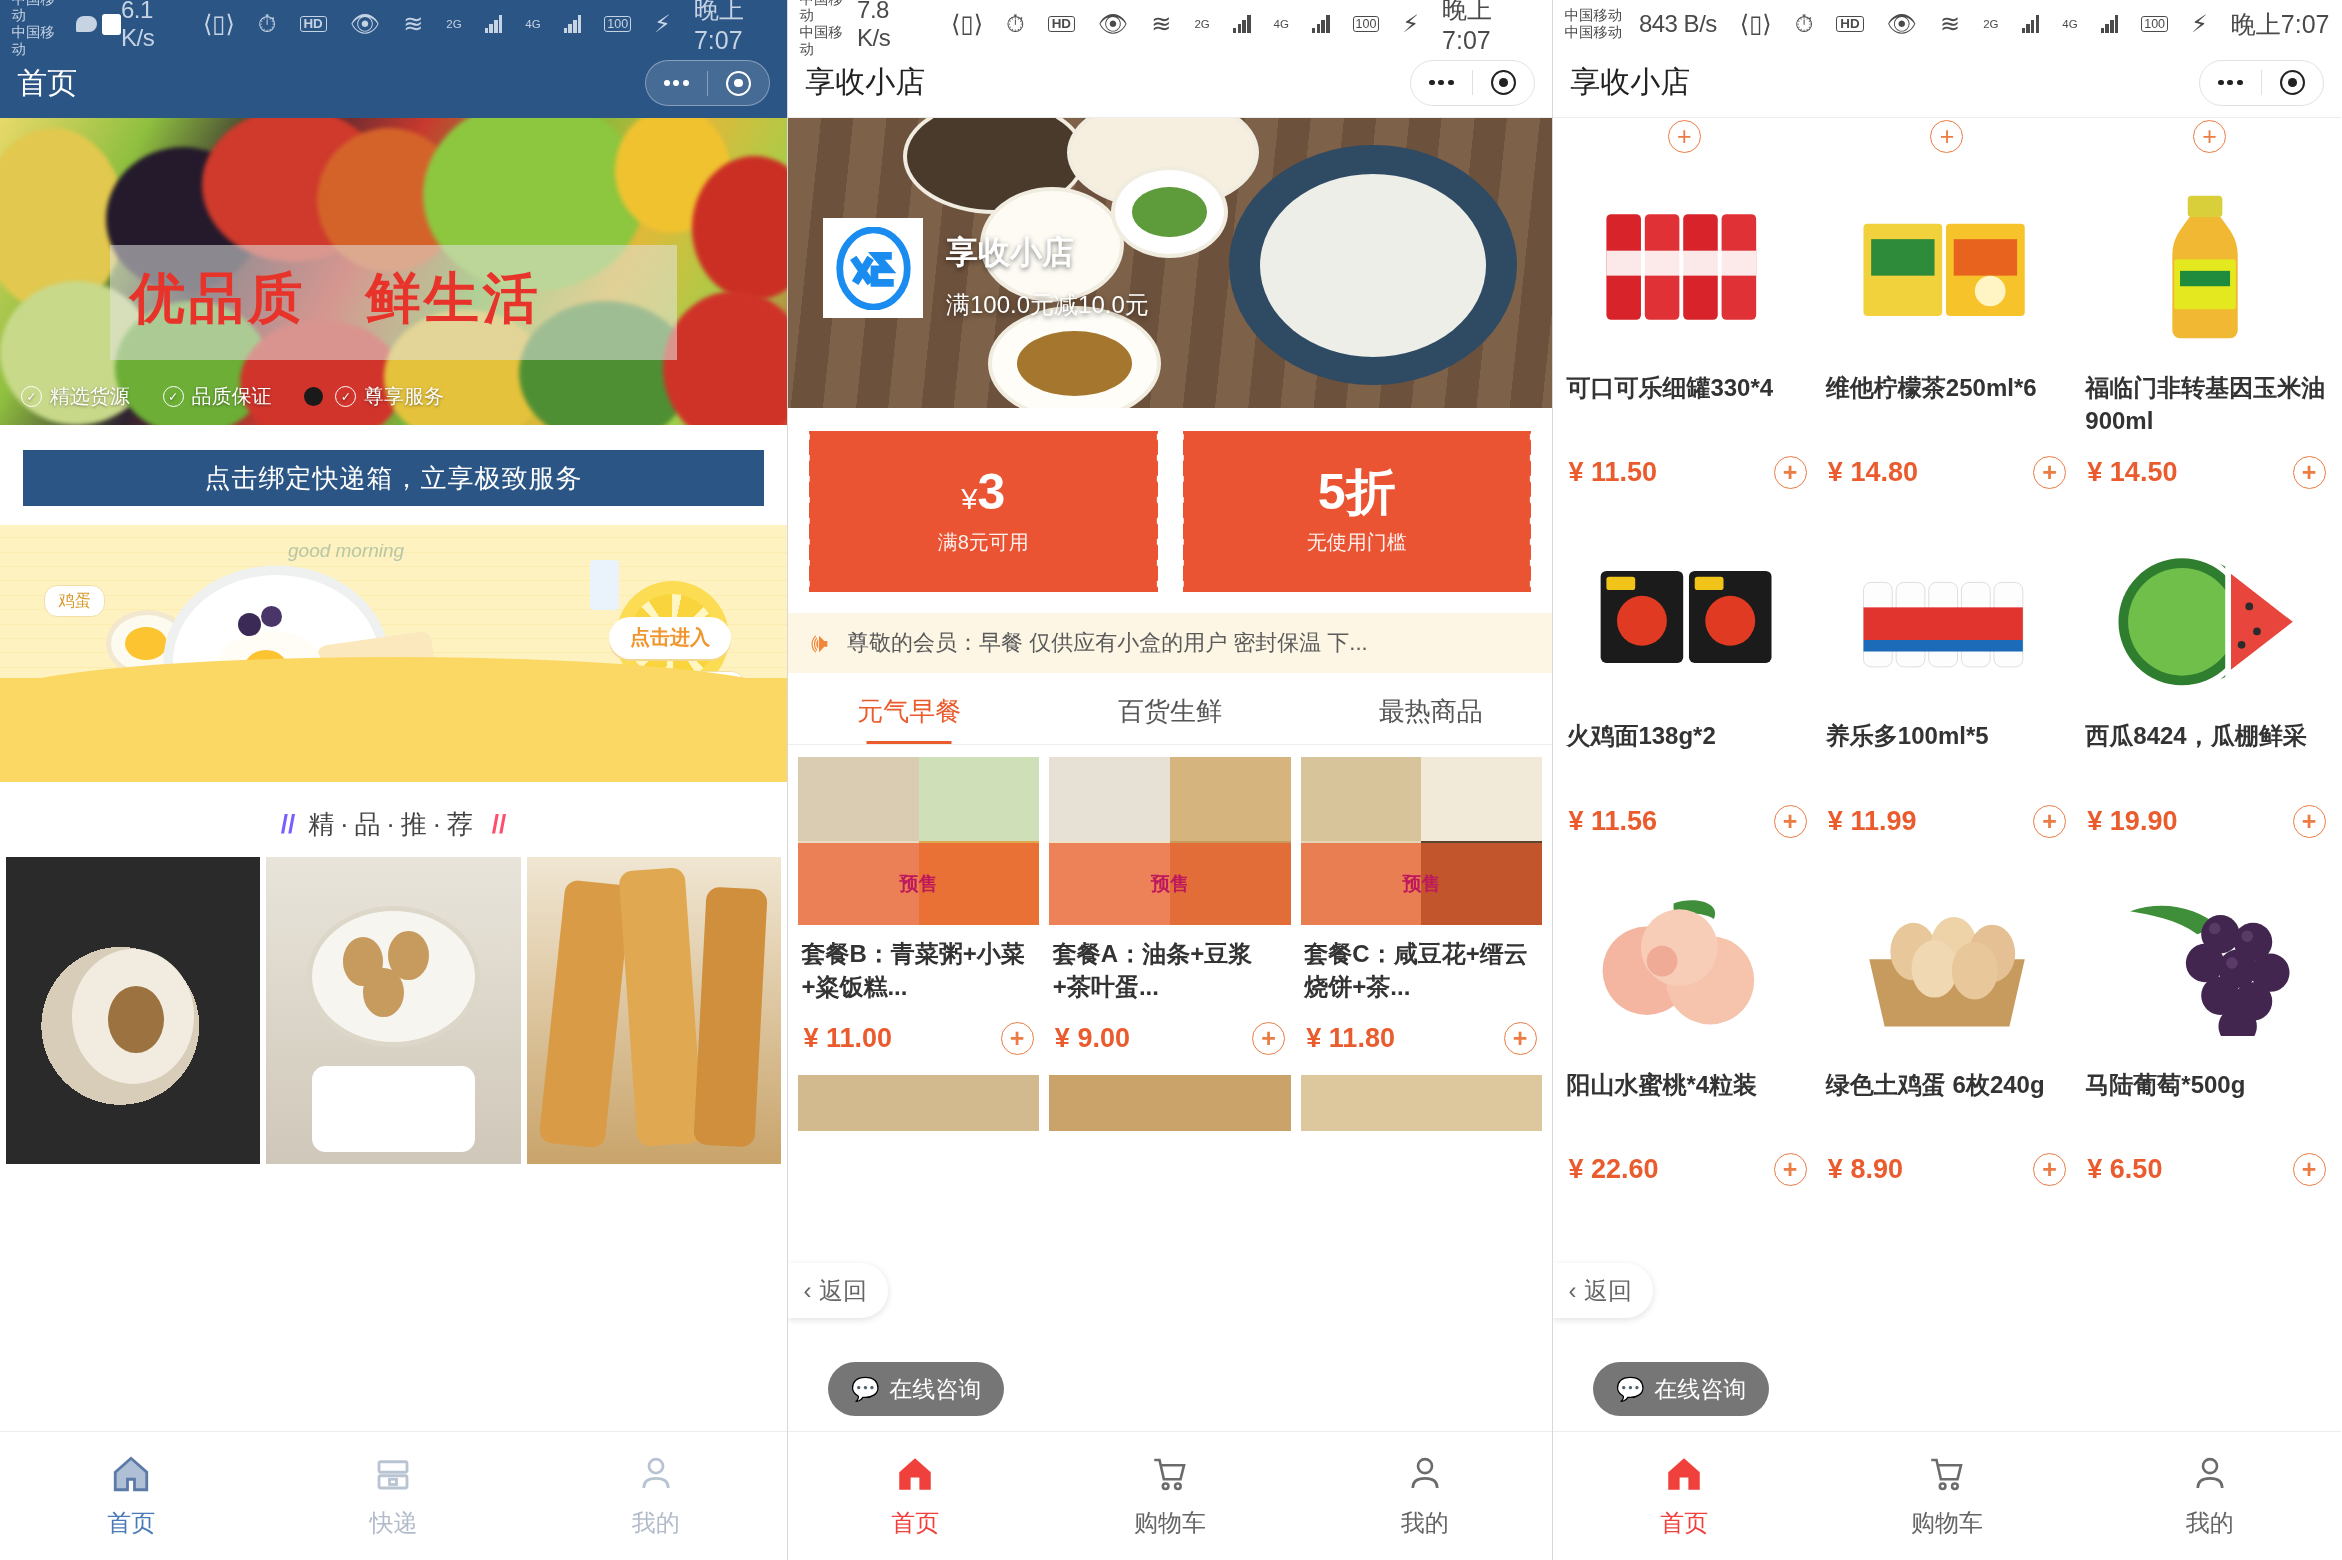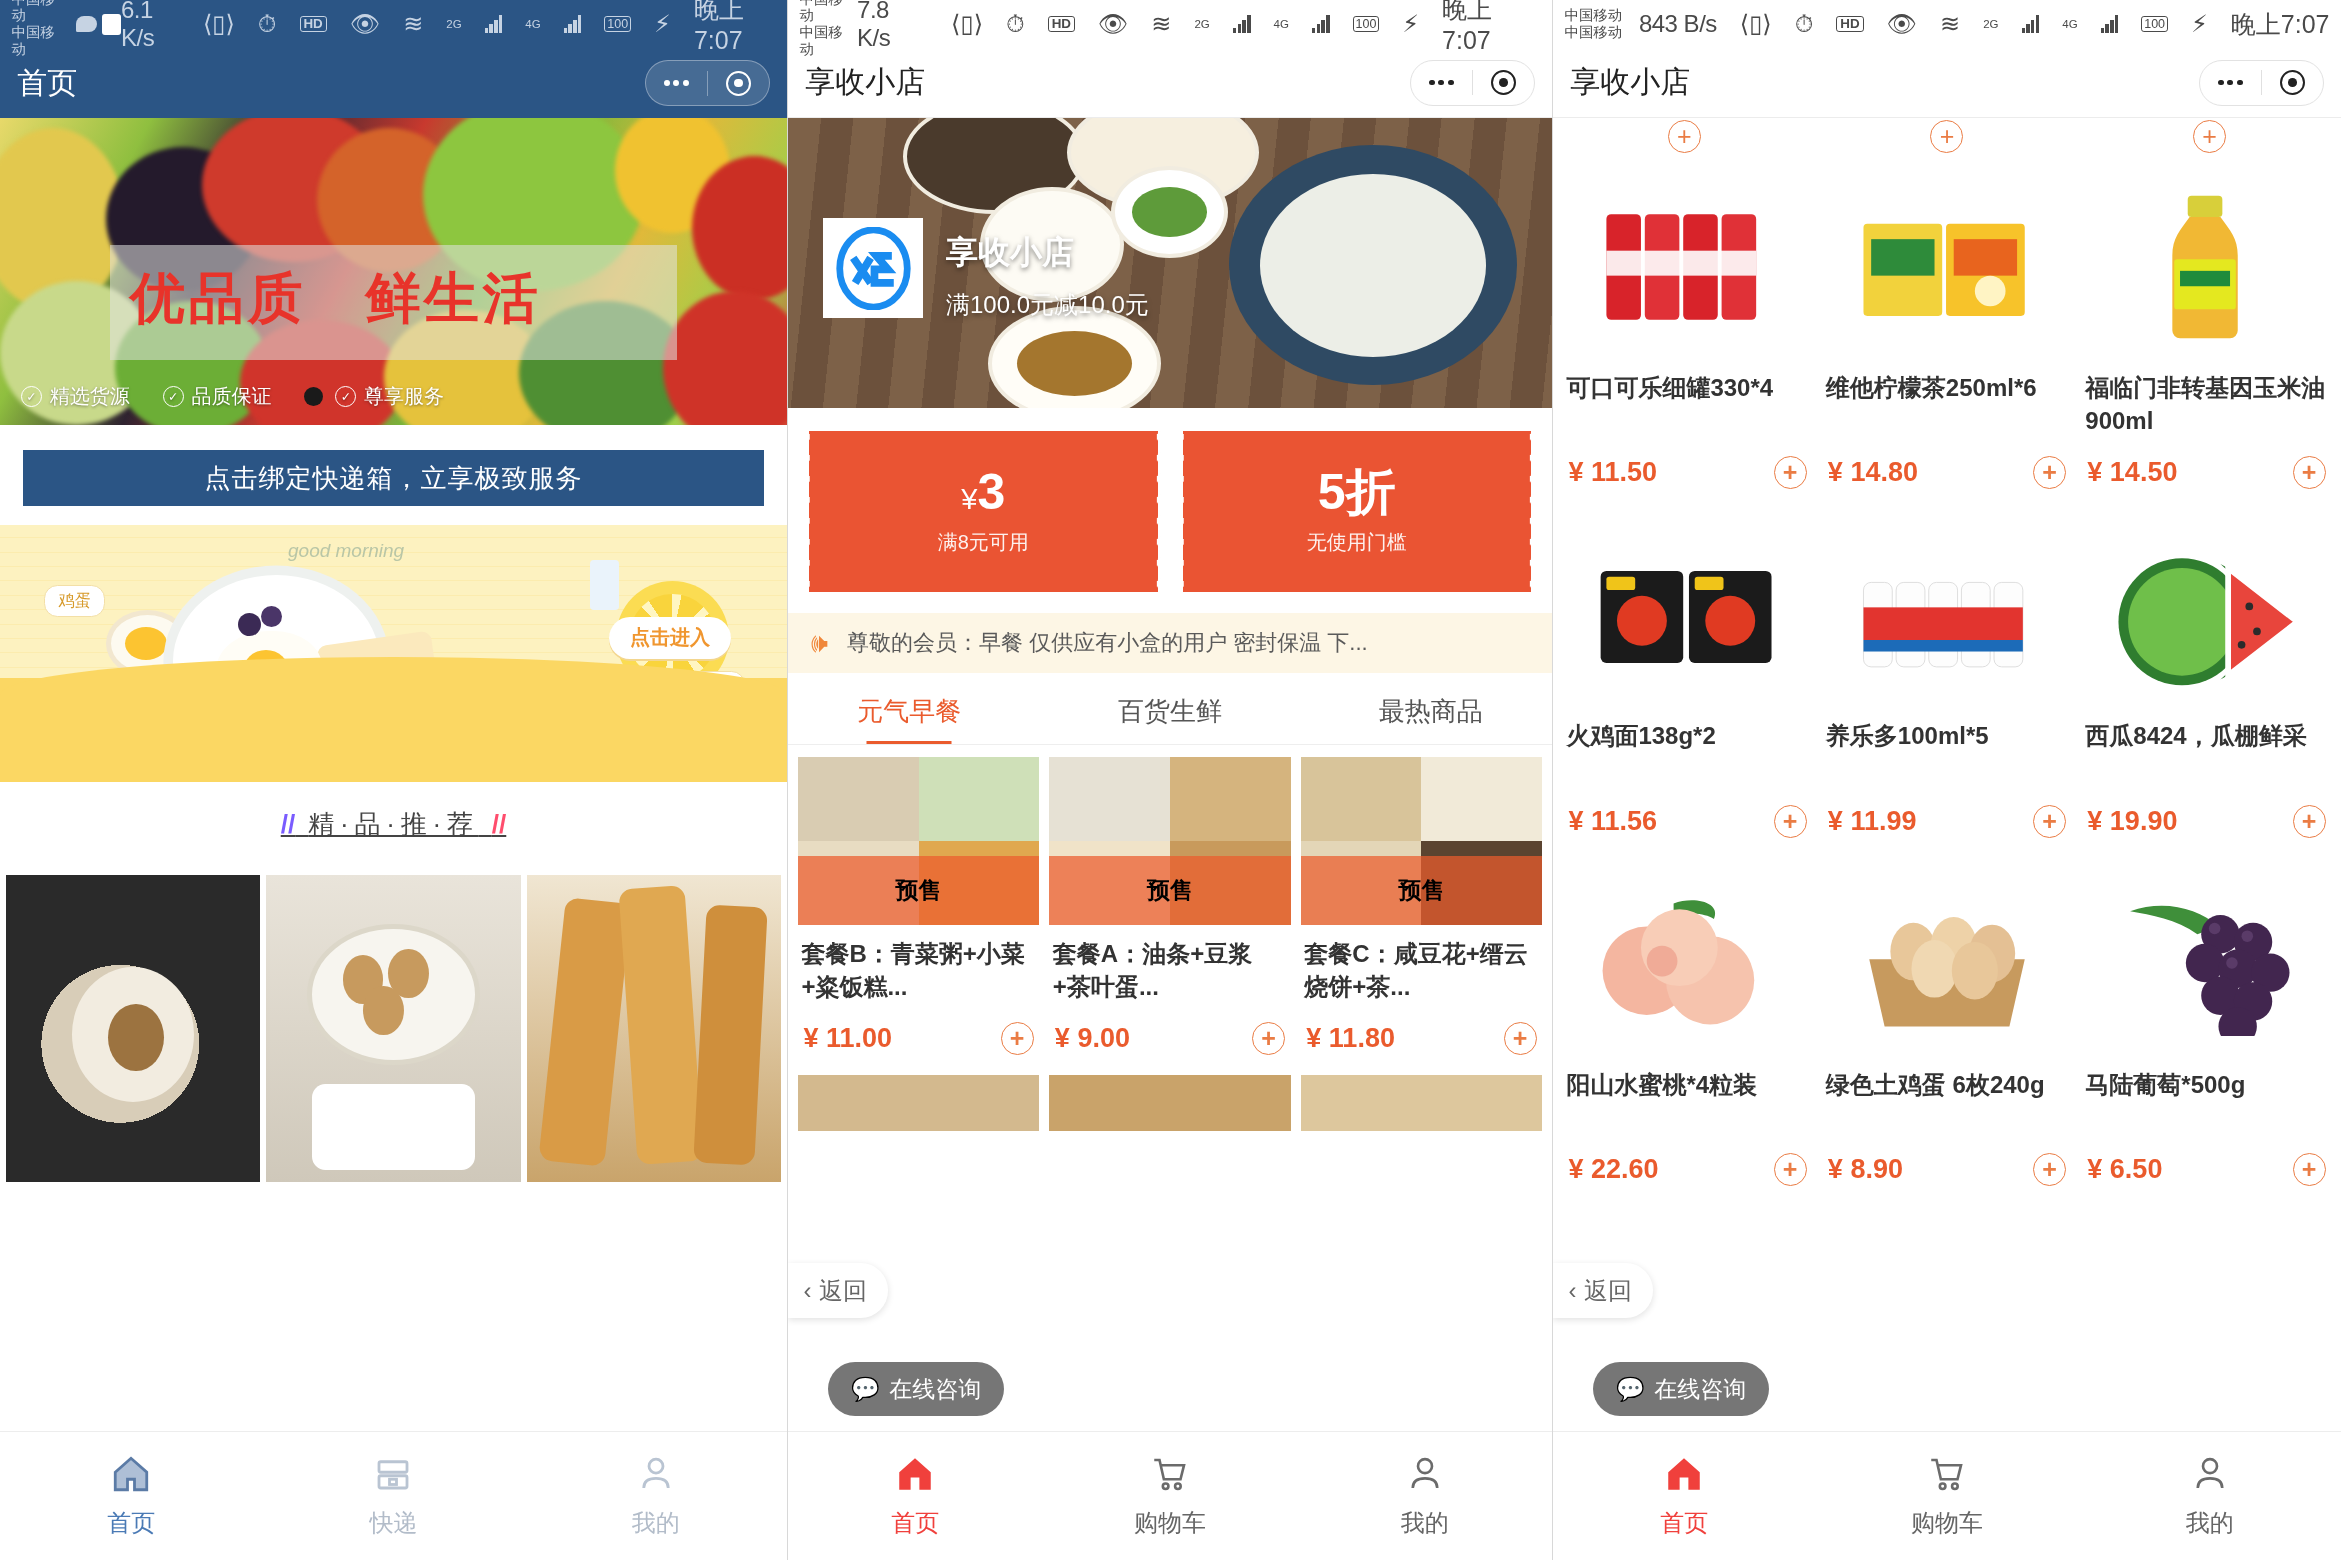--- a/index.html
+++ b/index.html
@@ -106,21 +106,21 @@
   .cherry2{position:absolute;left:181px;top:204px;width:29px;height:29px;background:#e0303a;border-radius:50%;}
   .berry{position:absolute;left:238px;top:88px;width:23px;height:23px;background:#3b2a55;border-radius:50%;}
   .berry2{position:absolute;left:261px;top:81px;width:21px;height:21px;background:#4a3568;border-radius:50%;}
   .p-tag{position:absolute;background:#fff;border-radius:13.4px;padding:3.8px 13.4px;font-size:16.3px;color:#d79a2b;border:1.9px solid #f3dfa6;}
   .enter-btn { position:absolute; right: 56px; bottom: 123px; background:#fff;
     border-radius: 23px; padding: 7.7px 21px; font-size: 20px; color:#f0962f; font-weight:bold;
     box-shadow:0 1.9px 0 #f3d68f;}
   .milk{position:absolute;right:168px;top:35px;width:29px;height:50px;background:#eaf3fb;border-radius:3.8px;}
   .coffee{position:absolute;left:37px;top:154px;width:61px;height:60px;background:#fff;border-radius:5.8px;border:2.9px solid #e8d9b4;}
 
-  .sect-title { text-align:center; padding: 25px 0 33px; font-size: 26px; color:#444; letter-spacing:5.8px;text-decoration:underline; }
+  .sect-title { text-align:center; padding: 25px 0 15px; font-size: 26px; color:#444; letter-spacing:5.8px; }
   .slash { color:#7a5cff; font-weight:bold; letter-spacing:0; }
   .slash.r { color:#ff4d6d; }
 
   .rec-row { display:flex; gap: 5.8px; padding: 0 5.8px; }
   .rec-card { flex:1; height: 307px; overflow:hidden; position:relative; background:#ddd; }
 
   
   .tabbar { position:absolute; left:0; right:0; bottom:0; height: 129px;
     background:#fff; border-top:1px solid #ededed; display:flex; }
   .tab { flex:1; display:flex; flex-direction:column; align-items:center; justify-content:center; gap:11.5px; }
@@ -163,23 +163,23 @@
   .tabs { display:flex; border-bottom:1px solid #eee;gap:18px; }
   .ptab { flex:1; text-align:center; padding: 21px 0 15.4px; font-size: 26px; color:#555; position:relative; }
   .ptab.active { color:#ea5b2d; }
   .ptab.active:after { content:""; position:absolute; left:50%; transform:translateX(-50%);
     bottom:0; width: 85px; height: 3.8px; background:#ea5b2d; }
 
   .grid { display:flex; gap: 9.6px; padding: 11.5px 9.6px 0; }
   .pcard { flex:1; display:flex; flex-direction:column;font-weight:bold; }
   .pimg { height: 168px; position:relative; overflow:hidden; background:#cfc6ba; }
   .pimg-4 { position:absolute; inset:0; display:grid; grid-template-columns:1fr 1fr; grid-template-rows:1fr 1fr; }
-  .pre-badge { position:absolute; left:0; right:0; bottom:0; height: 69px;
+  .pre-badge { position:absolute; left:0; right:0; bottom:0; height: 82px;
     background: rgba(236,92,44,0.72); display:flex; align-items:center; justify-content:center;
-    color:#000000; font-size: 23px; }
+    color:#be185d; font-size: 19px; }
   .pname { font-size: 24px; color:#333; line-height:1.35; padding: 13.4px 3.8px 0; min-height: 88px; }
   .prow { display:flex; align-items:center; justify-content:space-between; padding: 9.6px 5.8px 17.3px; }
   .price { color:#ea5b2d; font-size: 27px; }
   .plus { width: 33px; height: 33px; border-radius:50%; border:1.9px solid #ea7c44; color:#ea7c44;
     display:flex; align-items:center; justify-content:center; font-size: 25px; line-height:1; }
 
   .float-back { position:absolute; left: 0; bottom: 242px; background:#fff;
     border-radius: 0 27px 27px 0; padding: 11.5px 21px 11.5px 15.4px; font-size: 24px; color:#666;
     display:flex; align-items:center; gap:7.7px; box-shadow:0 1.9px 7.7px rgba(0,0,0,.12); }
   .float-chat { position:absolute; left: 40px; bottom: 144px; background: rgba(80,80,80,.78);

